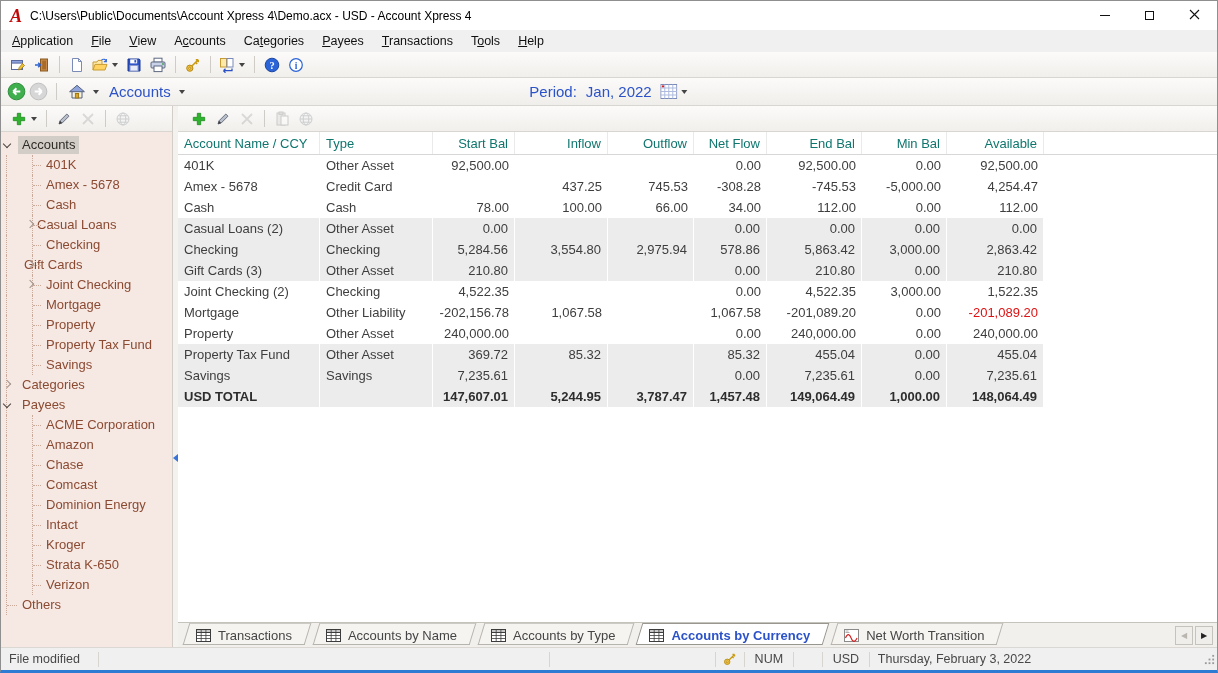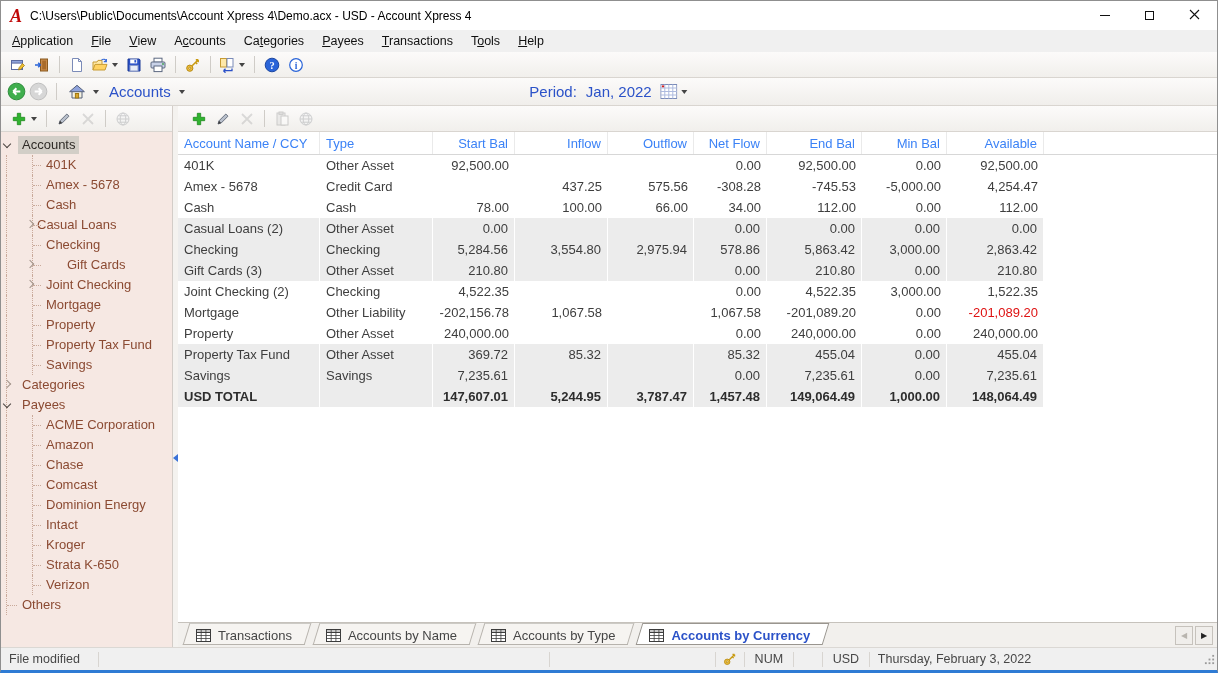--- a/index.html
+++ b/index.html
@@ -59,21 +59,21 @@
   .stub{position:absolute;top:10px;height:0;border-top:1px dotted #c9a99a;}
 
   .splitter{width:5px;flex:none;background:#f4f2ef;position:relative;}
   .split-arrow{position:absolute;top:348px;left:0;width:0;height:0;border-top:4px solid transparent;
                border-bottom:4px solid transparent;border-right:5px solid #3a72d8;}
 
   .main{flex:1;display:flex;flex-direction:column;min-width:0;background:#fff;}
 
   
   .grid{flex:1;overflow:hidden;font-size:13px;color:#3e3e3e;background:#fff;}
-  .g-header{display:flex;height:23px;border-bottom:1px solid #d7d7d7;color:#3b82f6;}
+  .g-header{display:flex;height:23px;border-bottom:1px solid #d7d7d7;color:#0f766e;}
   .g-hcell{display:flex;align-items:center;padding:0 6px;border-right:1px solid #eaeaea;overflow:hidden;white-space:nowrap;}
   .g-row{display:flex;height:21px;}
   .g-cell{display:flex;align-items:center;padding:0 6px;overflow:hidden;white-space:nowrap;}
   .ar{justify-content:flex-end;}
   .g-row.shaded .g-cell{background:#ececec;border-right:1px solid #fff;}
   .g-row.total .g-cell{font-weight:bold;color:#2d2d2d;}
   .fill{flex:1;border-right:none !important;background:#fff !important;}
   .red{color:var(--red);}
 
   
@@ -354,21 +354,21 @@
             <span class="gline" style="left:5px"></span>
             <span class="gline" style="left:31px"></span>
             <span class="stub" style="left:32px;width:8px"></span>
             <span class="tlabel" style="margin-left:41px">Checking</span>
           </div>
           <div class="tree-row">
             <span class="gline" style="left:5px"></span>
             <span class="gline" style="left:31px"></span>
             <span class="stub" style="left:32px;width:8px"></span>
             <span class="chev collapsed" style="left:26px"></span>
-            <span class="tlabel" style="margin-left:62px">Gift Cards</span>
+            <span class="tlabel" style="margin-left:19px">Gift Cards</span>
           </div>
           <div class="tree-row">
             <span class="gline" style="left:5px"></span>
             <span class="gline" style="left:31px"></span>
             <span class="stub" style="left:32px;width:8px"></span>
             <span class="chev collapsed" style="left:26px"></span>
             <span class="tlabel" style="margin-left:41px">Joint Checking</span>
           </div>
           <div class="tree-row">
             <span class="gline" style="left:5px"></span>
@@ -538,21 +538,21 @@
               <div class="g-cell ar" style="width: 95px;">92,500.00</div>
               <div class="g-cell ar" style="width: 85px;">0.00</div>
               <div class="g-cell ar" style="width: 97px;">92,500.00</div>
               <div class="g-cell fill"></div>
             </div>
             <div class="g-row">
               <div class="g-cell" style="width: 142px;">Amex - 5678</div>
               <div class="g-cell" style="width: 113px;">Credit Card</div>
               <div class="g-cell ar" style="width: 82px; margin-top: 22px;">-437.25</div>
               <div class="g-cell ar" style="width: 93px;">437.25</div>
-              <div class="g-cell ar" style="width: 86px;">575.56</div>
+              <div class="g-cell ar" style="width: 86px;">745.53</div>
               <div class="g-cell ar" style="width: 73px;">-308.28</div>
               <div class="g-cell ar" style="width: 95px;">-745.53</div>
               <div class="g-cell ar" style="width: 85px;">-5,000.00</div>
               <div class="g-cell ar" style="width: 97px;">4,254.47</div>
               <div class="g-cell fill"></div>
             </div>
             <div class="g-row">
               <div class="g-cell" style="width: 142px;">Cash</div>
               <div class="g-cell" style="width: 113px;">Cash</div>
               <div class="g-cell ar" style="width: 82px;">78.00</div>
@@ -707,20 +707,30 @@
           </div>
           <div class="tab active">
             <span class="icon">
               <svg viewBox="0 0 15 13">
                 <rect x="0.5" y="0.5" width="14" height="12" fill="#fff" stroke="#3c3c3c"></rect>
                 <rect x="0.5" y="0.5" width="14" height="3" fill="#c8c8c8" stroke="#3c3c3c"></rect>
                 <path d="M5.2 0.5v12M9.9 0.5v12M0.5 6.5h14M0.5 9.5h14" stroke="#3c3c3c" stroke-width="0.8"></path>
               </svg>
             </span>
             <span class="tab-label">Accounts by Currency</span>
+          </div>
+          <div class="tab">
+            <span class="icon">
+              <svg viewBox="0 0 15 13">
+                <rect x="0.5" y="0.5" width="14" height="12" fill="#fff" stroke="#8a8a8a"></rect>
+                <path d="M1.5 3.5h4M1.5 2h3" stroke="#9a9a9a" stroke-width="0.8"></path>
+                <path d="M1.5 9c1.8-4.5 3.8-4.5 5.6 0s3.9 4.5 6 0" fill="none" stroke="#d42222" stroke-width="1.1"></path>
+              </svg>
+            </span>
+            <span class="tab-label">Net Worth Transition</span>
           </div>
           <div class="tab-scroll">
             <span class="tsb disabled">
               <span>◀</span>
             </span>
             <span class="tsb">
               <span>▶</span>
             </span>
           </div>
         </div>

